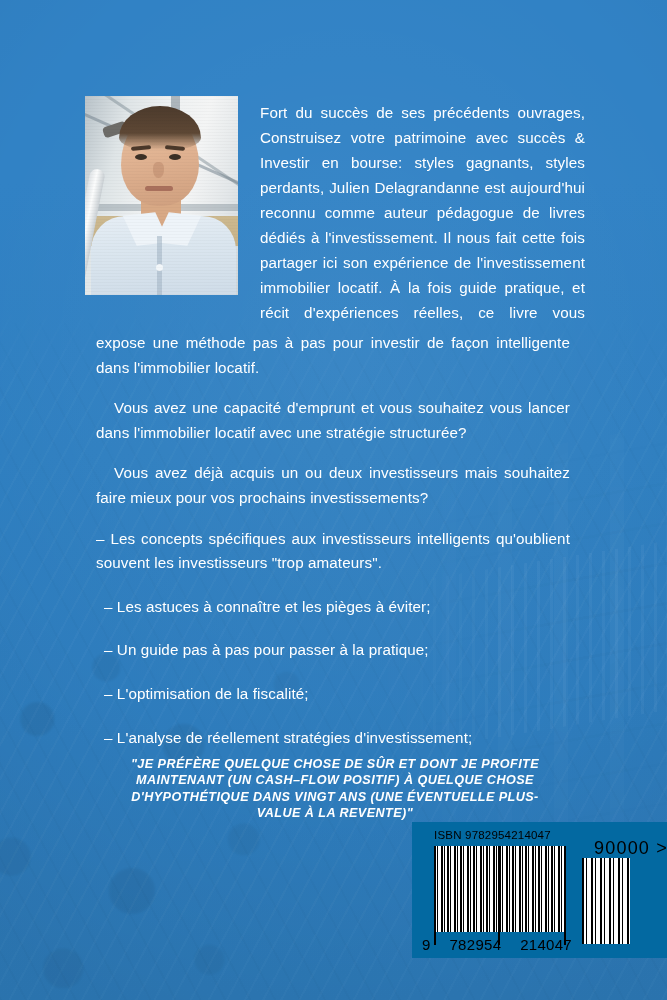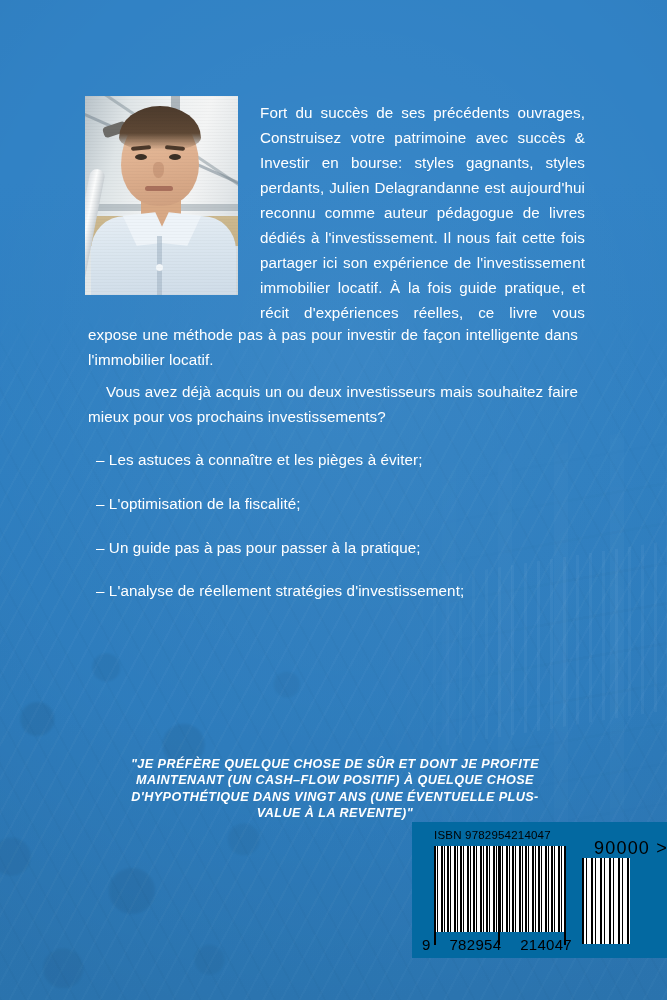--- a/index.html
+++ b/index.html
@@ -261,21 +261,21 @@
   .body-block {
     position: absolute;
     left: 80px;
     top: 315px;
     width: 506px;
     font-size: 15.2px;
     line-height: 24.6px;
     letter-spacing: .1px;
   }
   .body-block p {
-    margin: 8px;
+    margin: 16px;
     text-align: justify;
   }
   .p-flow { text-align: justify; }
   .p-indent { text-indent: 18px; }
   .bullet-lead { text-align: justify; }
   .bullet-item {
     margin-top: 19px !important;
     text-indent: 8px;
     text-align: justify;
   }
@@ -414,24 +414,26 @@
     <div class="photo-eye-r"></div>
     <div class="photo-nose"></div>
     <div class="photo-mouth"></div>
     <div class="photo-grain"></div>
   </div>
 
   <p class="intro-para">Fort du succès de ses précédents ouvrages, Construisez votre patrimoine avec succès &amp; Investir en bourse: styles gagnants, styles perdants, Julien Delagrandanne est aujourd'hui reconnu comme auteur pédagogue de livres dédiés à l'investissement. Il nous fait cette fois partager ici son expérience de l'investissement immobilier locatif. À la fois guide pratique, et récit d'expériences réelles, ce livre vous</p>
 
   <div class="body-block">
     <p class="p-flow">expose une méthode pas à pas pour investir de façon intelligente dans l'immobilier locatif.</p>
+    <p class="p-flow p-indent">Vous avez une capacité d'emprunt et vous souhaitez vous lancer dans l'immobilier locatif avec une stratégie structurée?</p>
     <p class="p-flow p-indent">Vous avez déjà acquis un ou deux investisseurs mais souhaitez faire mieux pour vos prochains investissements?</p>
+    <p class="bullet-lead">– Les concepts spécifiques aux investisseurs intelligents qu'oublient souvent les investisseurs "trop amateurs".</p>
     <p class="bullet-item">– Les astuces à connaître et les pièges à éviter;</p>
+    <p class="bullet-item">– Un guide pas à pas pour passer à la pratique;</p>
     <p class="bullet-item">– L'optimisation de la fiscalité;</p>
-    <p class="bullet-item">– Un guide pas à pas pour passer à la pratique;</p>
     <p class="bullet-item">– L'analyse de réellement stratégies d'investissement;</p>
   </div>
 
   <p class="quote">"JE PRÉFÈRE QUELQUE CHOSE DE SÛR ET DONT JE PROFITE MAINTENANT (UN CASH–FLOW POSITIF) À QUELQUE CHOSE D'HYPOTHÉTIQUE DANS VINGT ANS (UNE ÉVENTUELLE PLUS-VALUE À LA REVENTE)"</p>
 
   <div class="barcode-box">
     <div class="isbn-label">ISBN 9782954214047</div>
     <div class="addon-label">90000  &gt;</div>
     <div class="bars-main"></div>
     <div class="bars-main-guard-l"></div>

